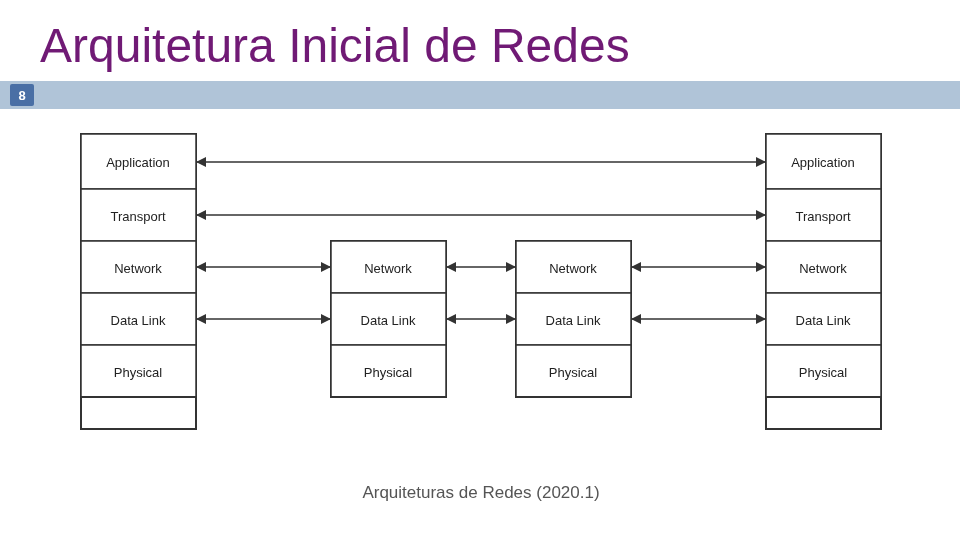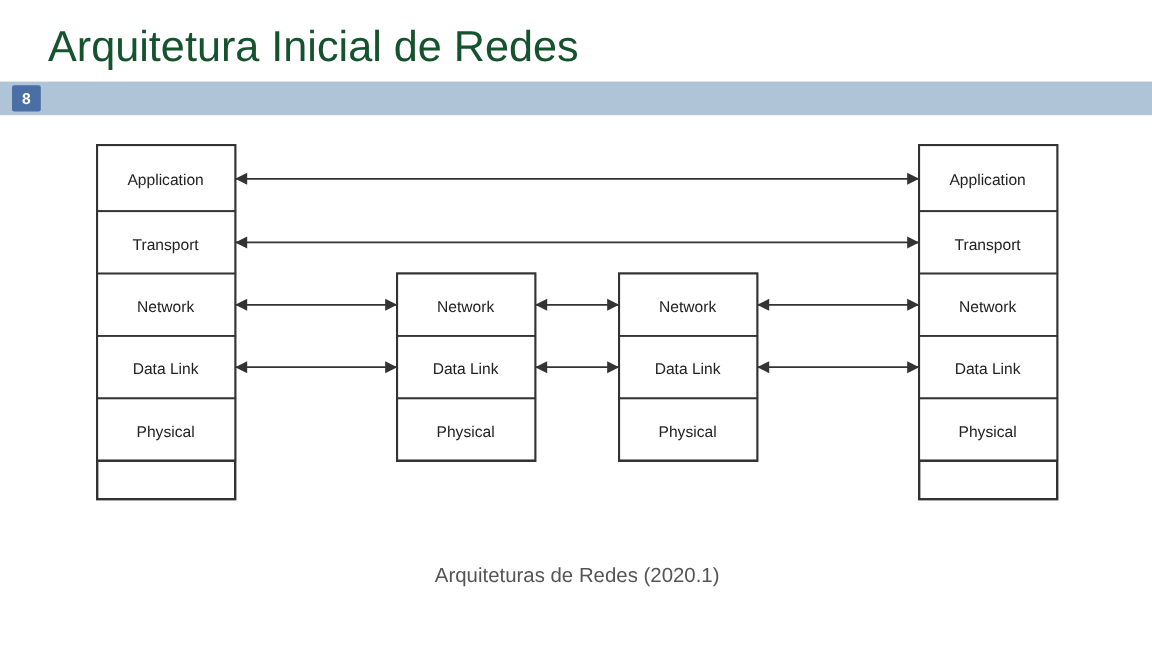--- a/index.html
+++ b/index.html
@@ -4,23 +4,23 @@
   <style>
     * { margin: 0; padding: 0; box-sizing: border-box; }
     body {
       width: 960px;
       height: 540px;
       background: #fff;
       font-family: Arial, sans-serif;
       overflow: hidden;
     }
     .page-title {
-      font-size: 36px;
+      font-size: 48px;
       font-weight: normal;
-      color: #14532d;
+      color: #701a75;
       padding: 18px 40px 8px 40px;
     }
     .slide-number-bar {
       background: #b0c4d8;
       height: 28px;
       display: flex;
       align-items: center;
       padding-left: 10px;
     }
     .slide-number {

